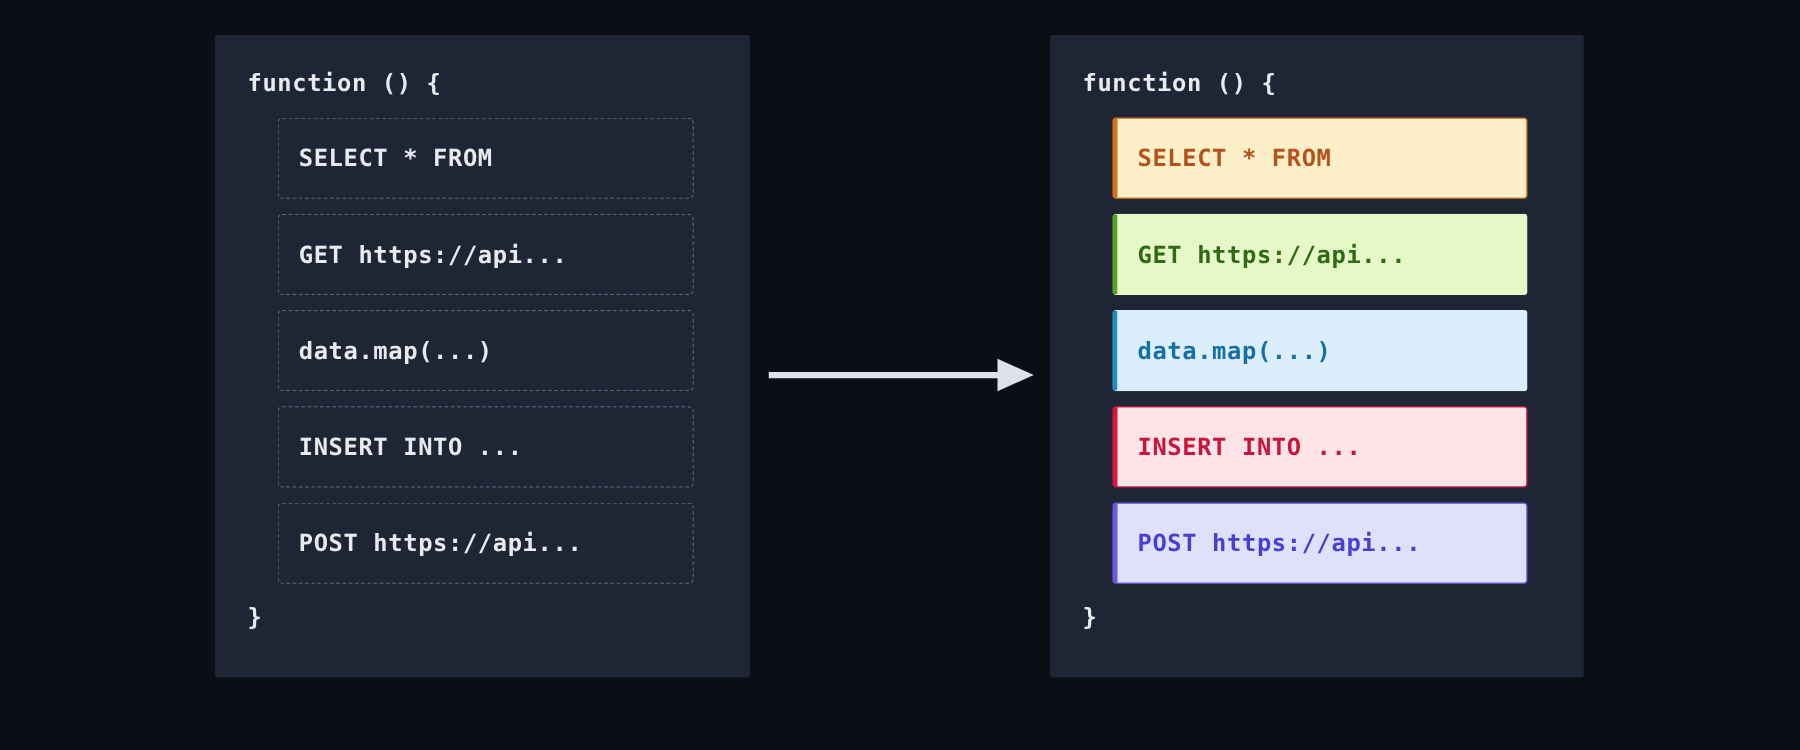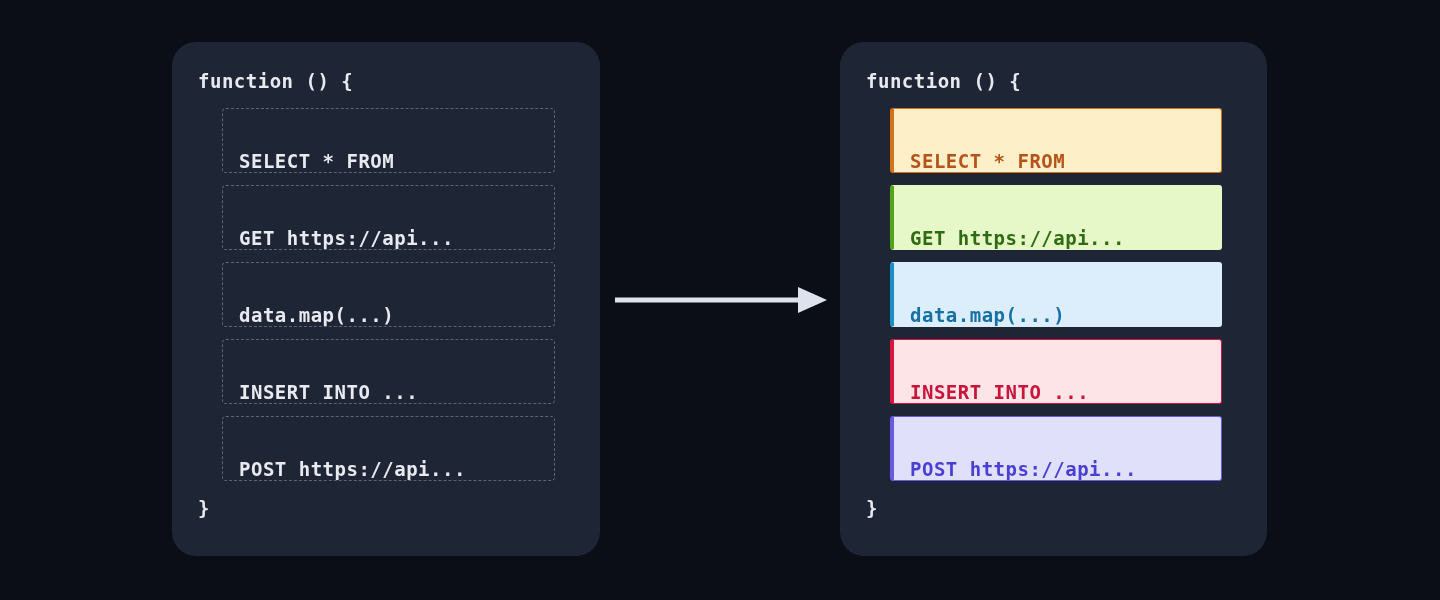--- a/index.html
+++ b/index.html
@@ -19,24 +19,24 @@
 
   .stage {
     position: relative;
     width: 1440px;
     height: 600px;
   }
 
   
   .panel {
     position: absolute;
-    top: 42px;
+    top: 28px;
     height: 514px;
     background: #1e2635;
-    border-radius: 24px;
+    border-radius: 2px;
     padding: 30px 26px 0 26px;
   }
 
   .panel-left  { left: 172px; width: 428px; }
   .panel-right { left: 840px; width: 427px; }
 
   .fn-line {
     font-family: "DejaVu Sans Mono", "Liberation Mono", monospace;
     font-size: 19px;
     font-weight: bold;
@@ -53,21 +53,21 @@
     margin-top: 17px;
     margin-left: 24px;
     display: flex;
     flex-direction: column;
     gap: 12px;
   }
 
   .row {
     height: 65px;
     display: flex;
-    align-items: flex-end;
+    align-items: center;
     padding-left: 16px;
     border-radius: 4px;
     font-family: "DejaVu Sans Mono", "Liberation Mono", monospace;
     font-size: 19px;
     font-weight: bold;
     letter-spacing: 0.5px;
     white-space: nowrap;
   }
 
   

